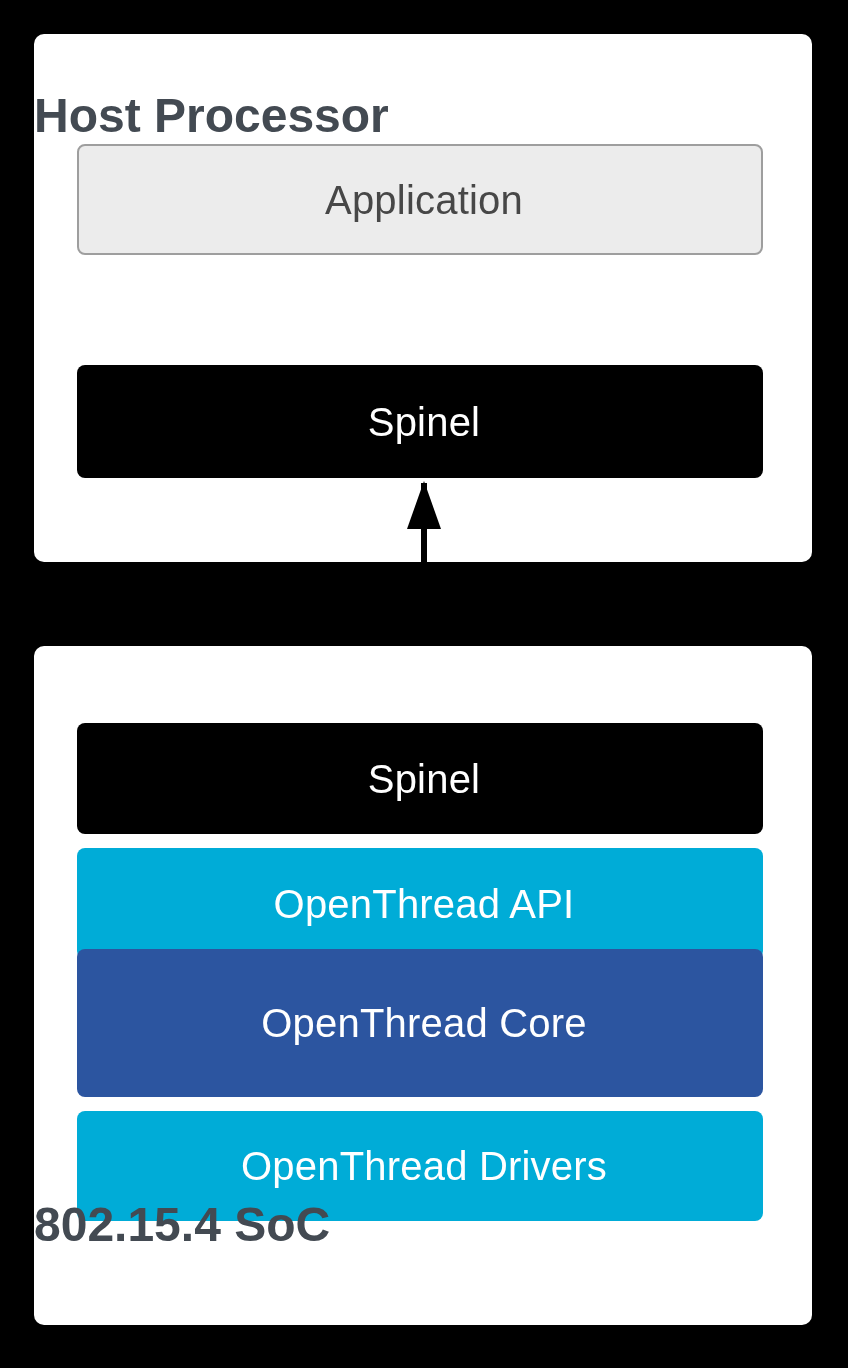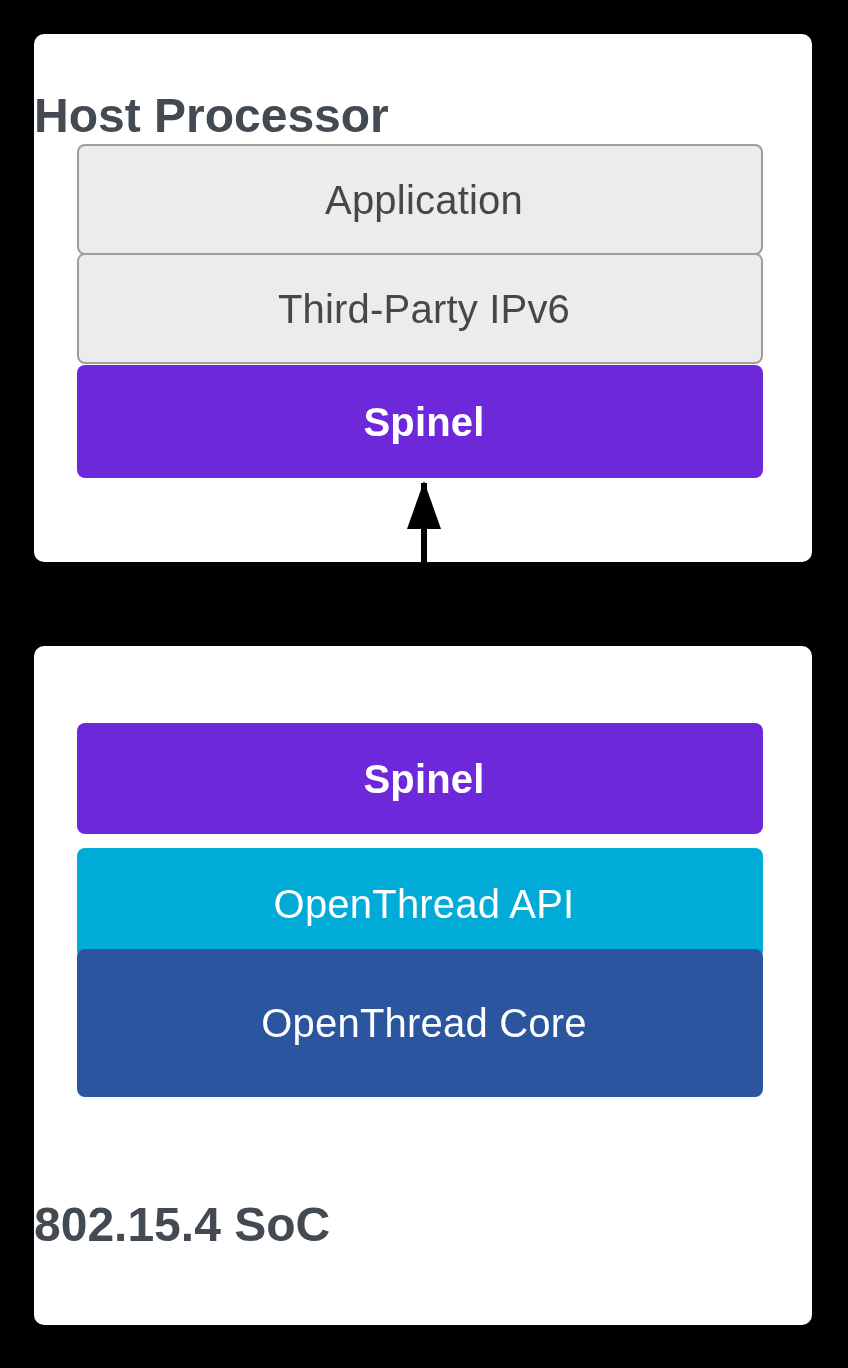--- a/index.html
+++ b/index.html
@@ -68,21 +68,21 @@
     border-radius: 8px;
   }
   .row.outlined .row-label {
     color: #474747;
   }
 
   
   .row.filled .row-label {
     color: #ffffff;
   }
-  .row.red    { background: #6d28d9; font-weight: bold; }
+  .row.red    { background: #000000; }
   .row.cyan   { background: #00ACD7; margin-top: 12px; }
   .row.navy   { background: #2C55A0; align-items: center; }
   .row.radius-all    { border-radius: 8px; padding-left: 8px; }
 
   
   .card-title {
     position: absolute;
     left: 0;
     width: 100%;
     text-align: left;
@@ -121,23 +121,20 @@
 <div class="stage">
 
   <div class="card" id="host-card">
 
     <div class="card-title" id="host-title">Host Processor</div>
 
     <div class="row outlined radius-all" id="row-application">
       <span class="row-label">Application</span>
     </div>
 
-    <div class="row outlined radius-all" id="row-thirdparty">
-      <span class="row-label">Third-Party IPv6</span>
-    </div>
 
     <div class="row filled red radius-all" id="row-host-spinel">
       <span class="row-label">Spinel</span>
     </div>
   </div>
 
   <div id="connector">
     <svg width="36" height="240" viewBox="0 0 36 240" xmlns="http://www.w3.org/2000/svg" aria-hidden="true">
 
       <rect x="15" y="2" width="6" height="236" fill="#000000"></rect>
@@ -155,17 +152,20 @@
     </div>
 
     <div class="row filled cyan radius-all" id="row-ot-api">
       <span class="row-label">OpenThread API</span>
     </div>
 
     <div class="row filled navy radius-all" id="row-ot-core">
       <span class="row-label">OpenThread Core</span>
     </div>
 
+    <div class="row filled cyan radius-all" id="row-ot-drivers">
+      <span class="row-label">OpenThread Drivers</span>
+    </div>
 
     <div class="card-title" id="soc-title" style="top:555px;">802.15.4 SoC</div>
   </div>
 
 </div>
 
 </body></html>

